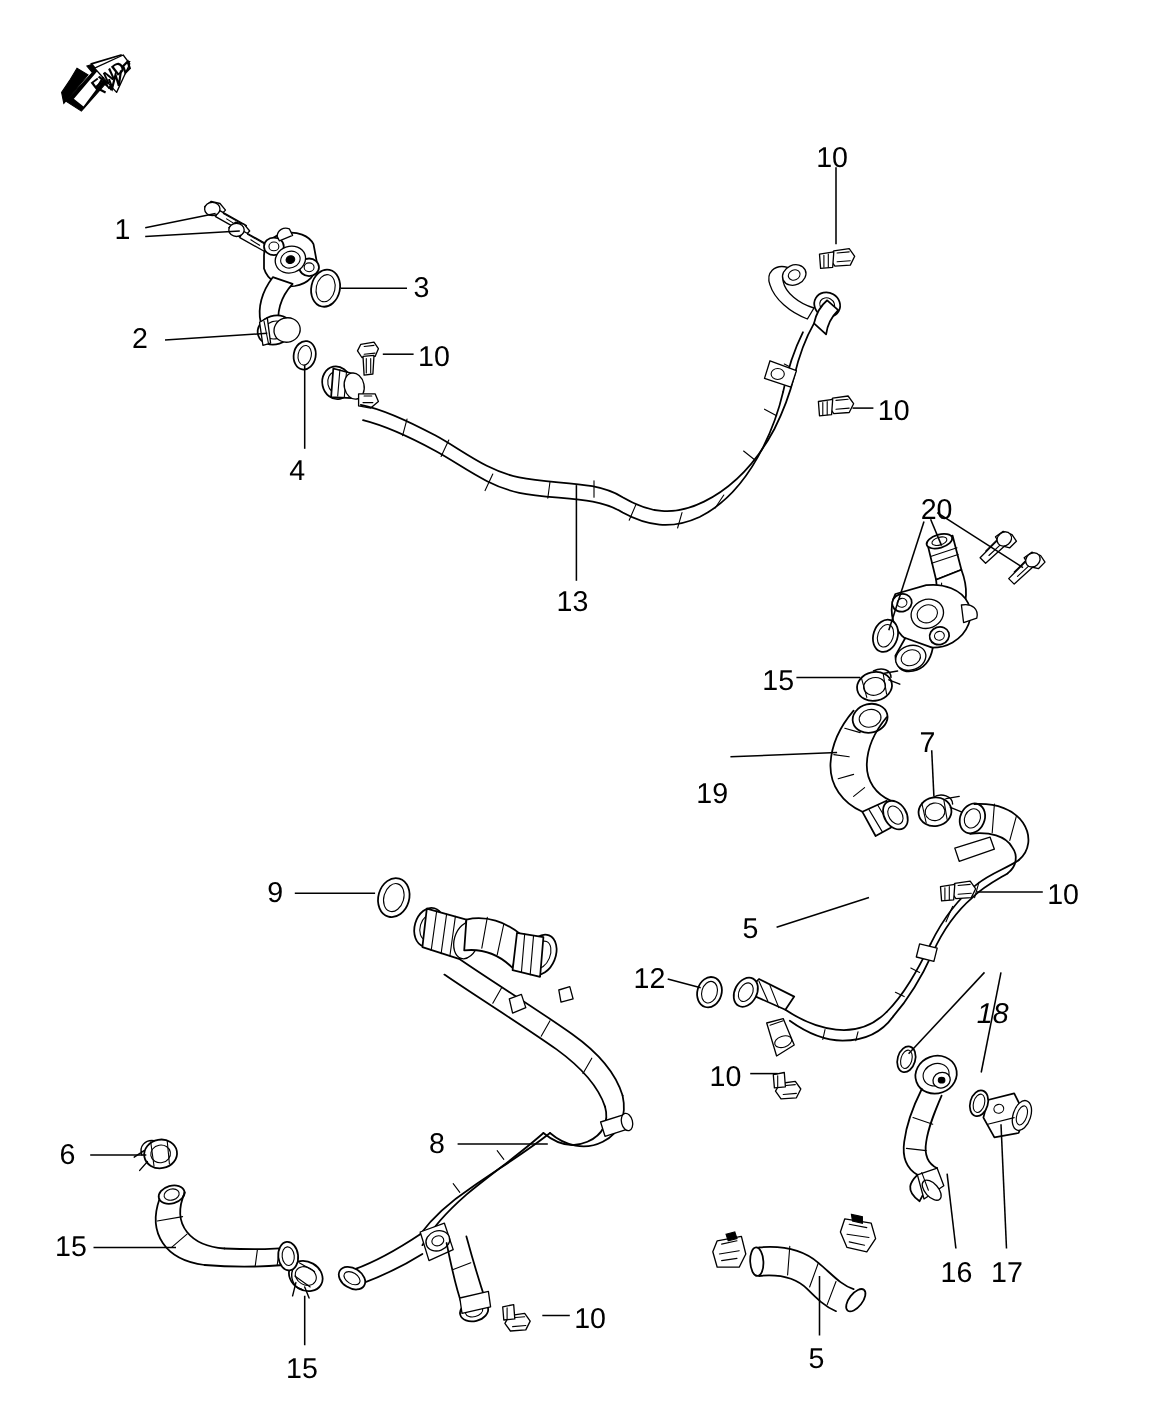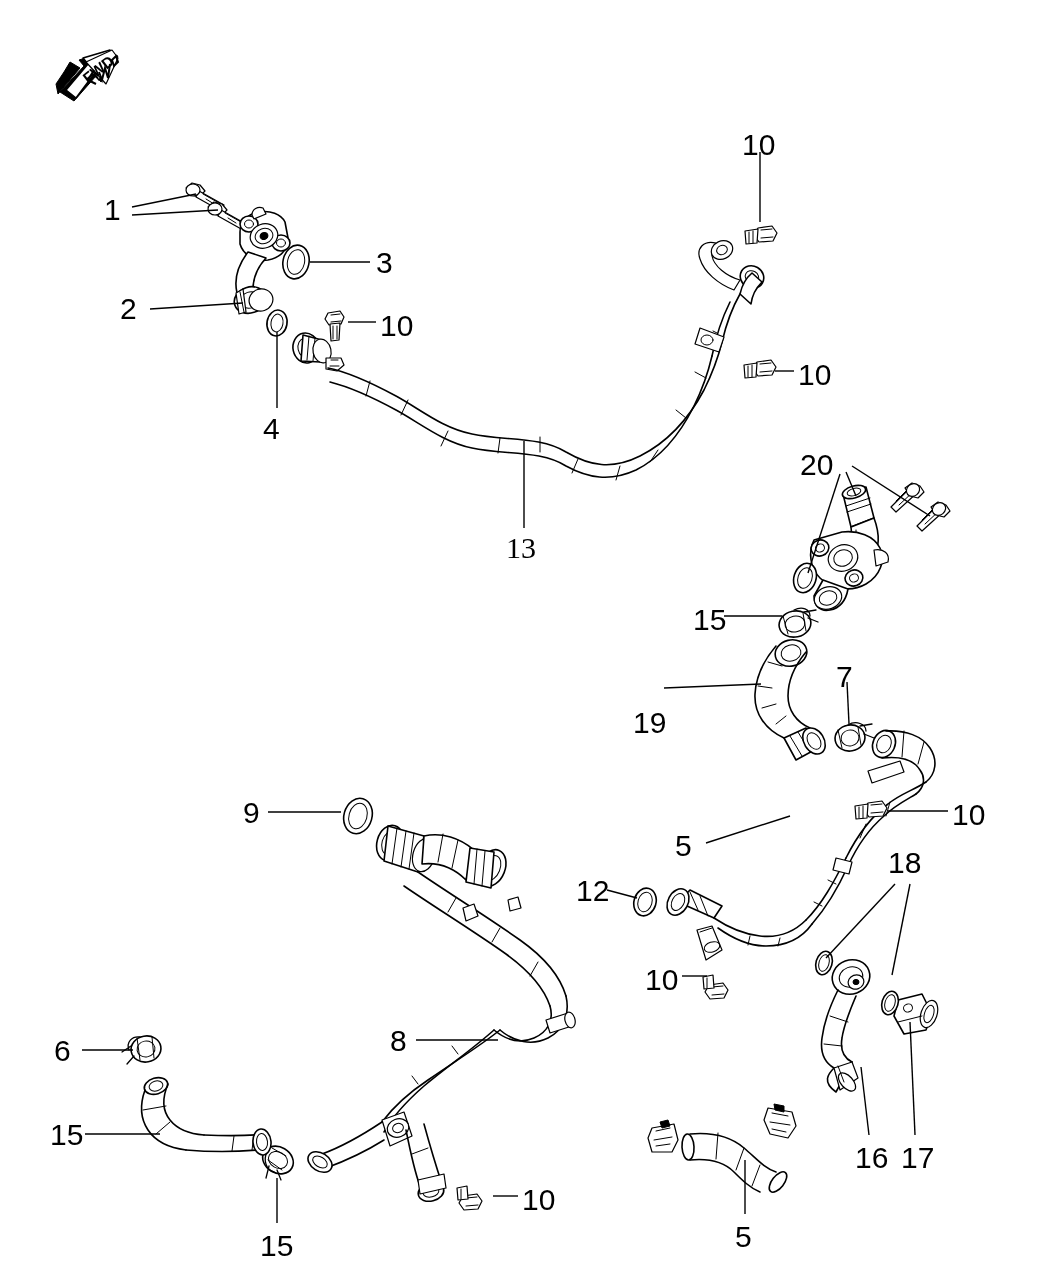--- a/index.html
+++ b/index.html
@@ -21,21 +21,21 @@
   #diagram-svg {
     position: absolute;
     left: 0;
     top: 0;
     width: 1050px;
     height: 1275px;
   }
   .callout-label {
     position: absolute;
     font-family: "Liberation Sans", sans-serif;
-    font-size: 30px;
+    font-size: 26px;
     font-weight: 400;
     color: #000000;
     line-height: 1;
     white-space: nowrap;
     user-select: none;
   }
 </style>
 </head>
 <body>
 
@@ -498,24 +498,24 @@
       <div class="callout-label" style="left: 390px; top: 1026px;">8</div>
       <div class="callout-label" style="left: 243px; top: 798px;">9</div>
       <div class="callout-label" style="left: 742px; top: 130px;">10</div>
       <div class="callout-label" style="left: 380px; top: 311px;">10</div>
       <div class="callout-label" style="left: 798px; top: 360px;">10</div>
       <div class="callout-label" style="left: 952px; top: 800px;">10</div>
       <div class="callout-label" style="left: 645px; top: 965px;">10</div>
       <div class="callout-label" style="left: 522px; top: 1185px;">10</div>
       <div class="callout-label" style="left: 576px; top: 876px;">12</div>
       <div class="callout-label" style="left: 675px; top: 831px;">5</div>
-      <div class="callout-label" style="left: 506px; top: 533px; font-family: Liberation Serif, serif;">13</div>
+      <div class="callout-label" style="left: 506px; top: 533px;">13</div>
       <div class="callout-label" style="left: 50px; top: 1120px;">15</div>
       <div class="callout-label" style="left: 693px; top: 605px;">15</div>
       <div class="callout-label" style="left: 260px; top: 1231px;">15</div>
       <div class="callout-label" style="left: 855px; top: 1143px;">16</div>
       <div class="callout-label" style="left: 901px; top: 1143px; text-align: right;">17</div>
-      <div class="callout-label" style="left: 888px; top: 848px;">18</div>
+      <div class="callout-label" style="left: 888px; top: 908px; font-style: italic;">18</div>
       <div class="callout-label" style="left: 633px; top: 708px;">19</div>
-      <div class="callout-label" style="left: 800px; top: 450px;">20</div>
+      <div class="callout-label" style="left: 837px; top: 450px;">20</div>
     </div>
 
 </div>
 
 </body></html>

